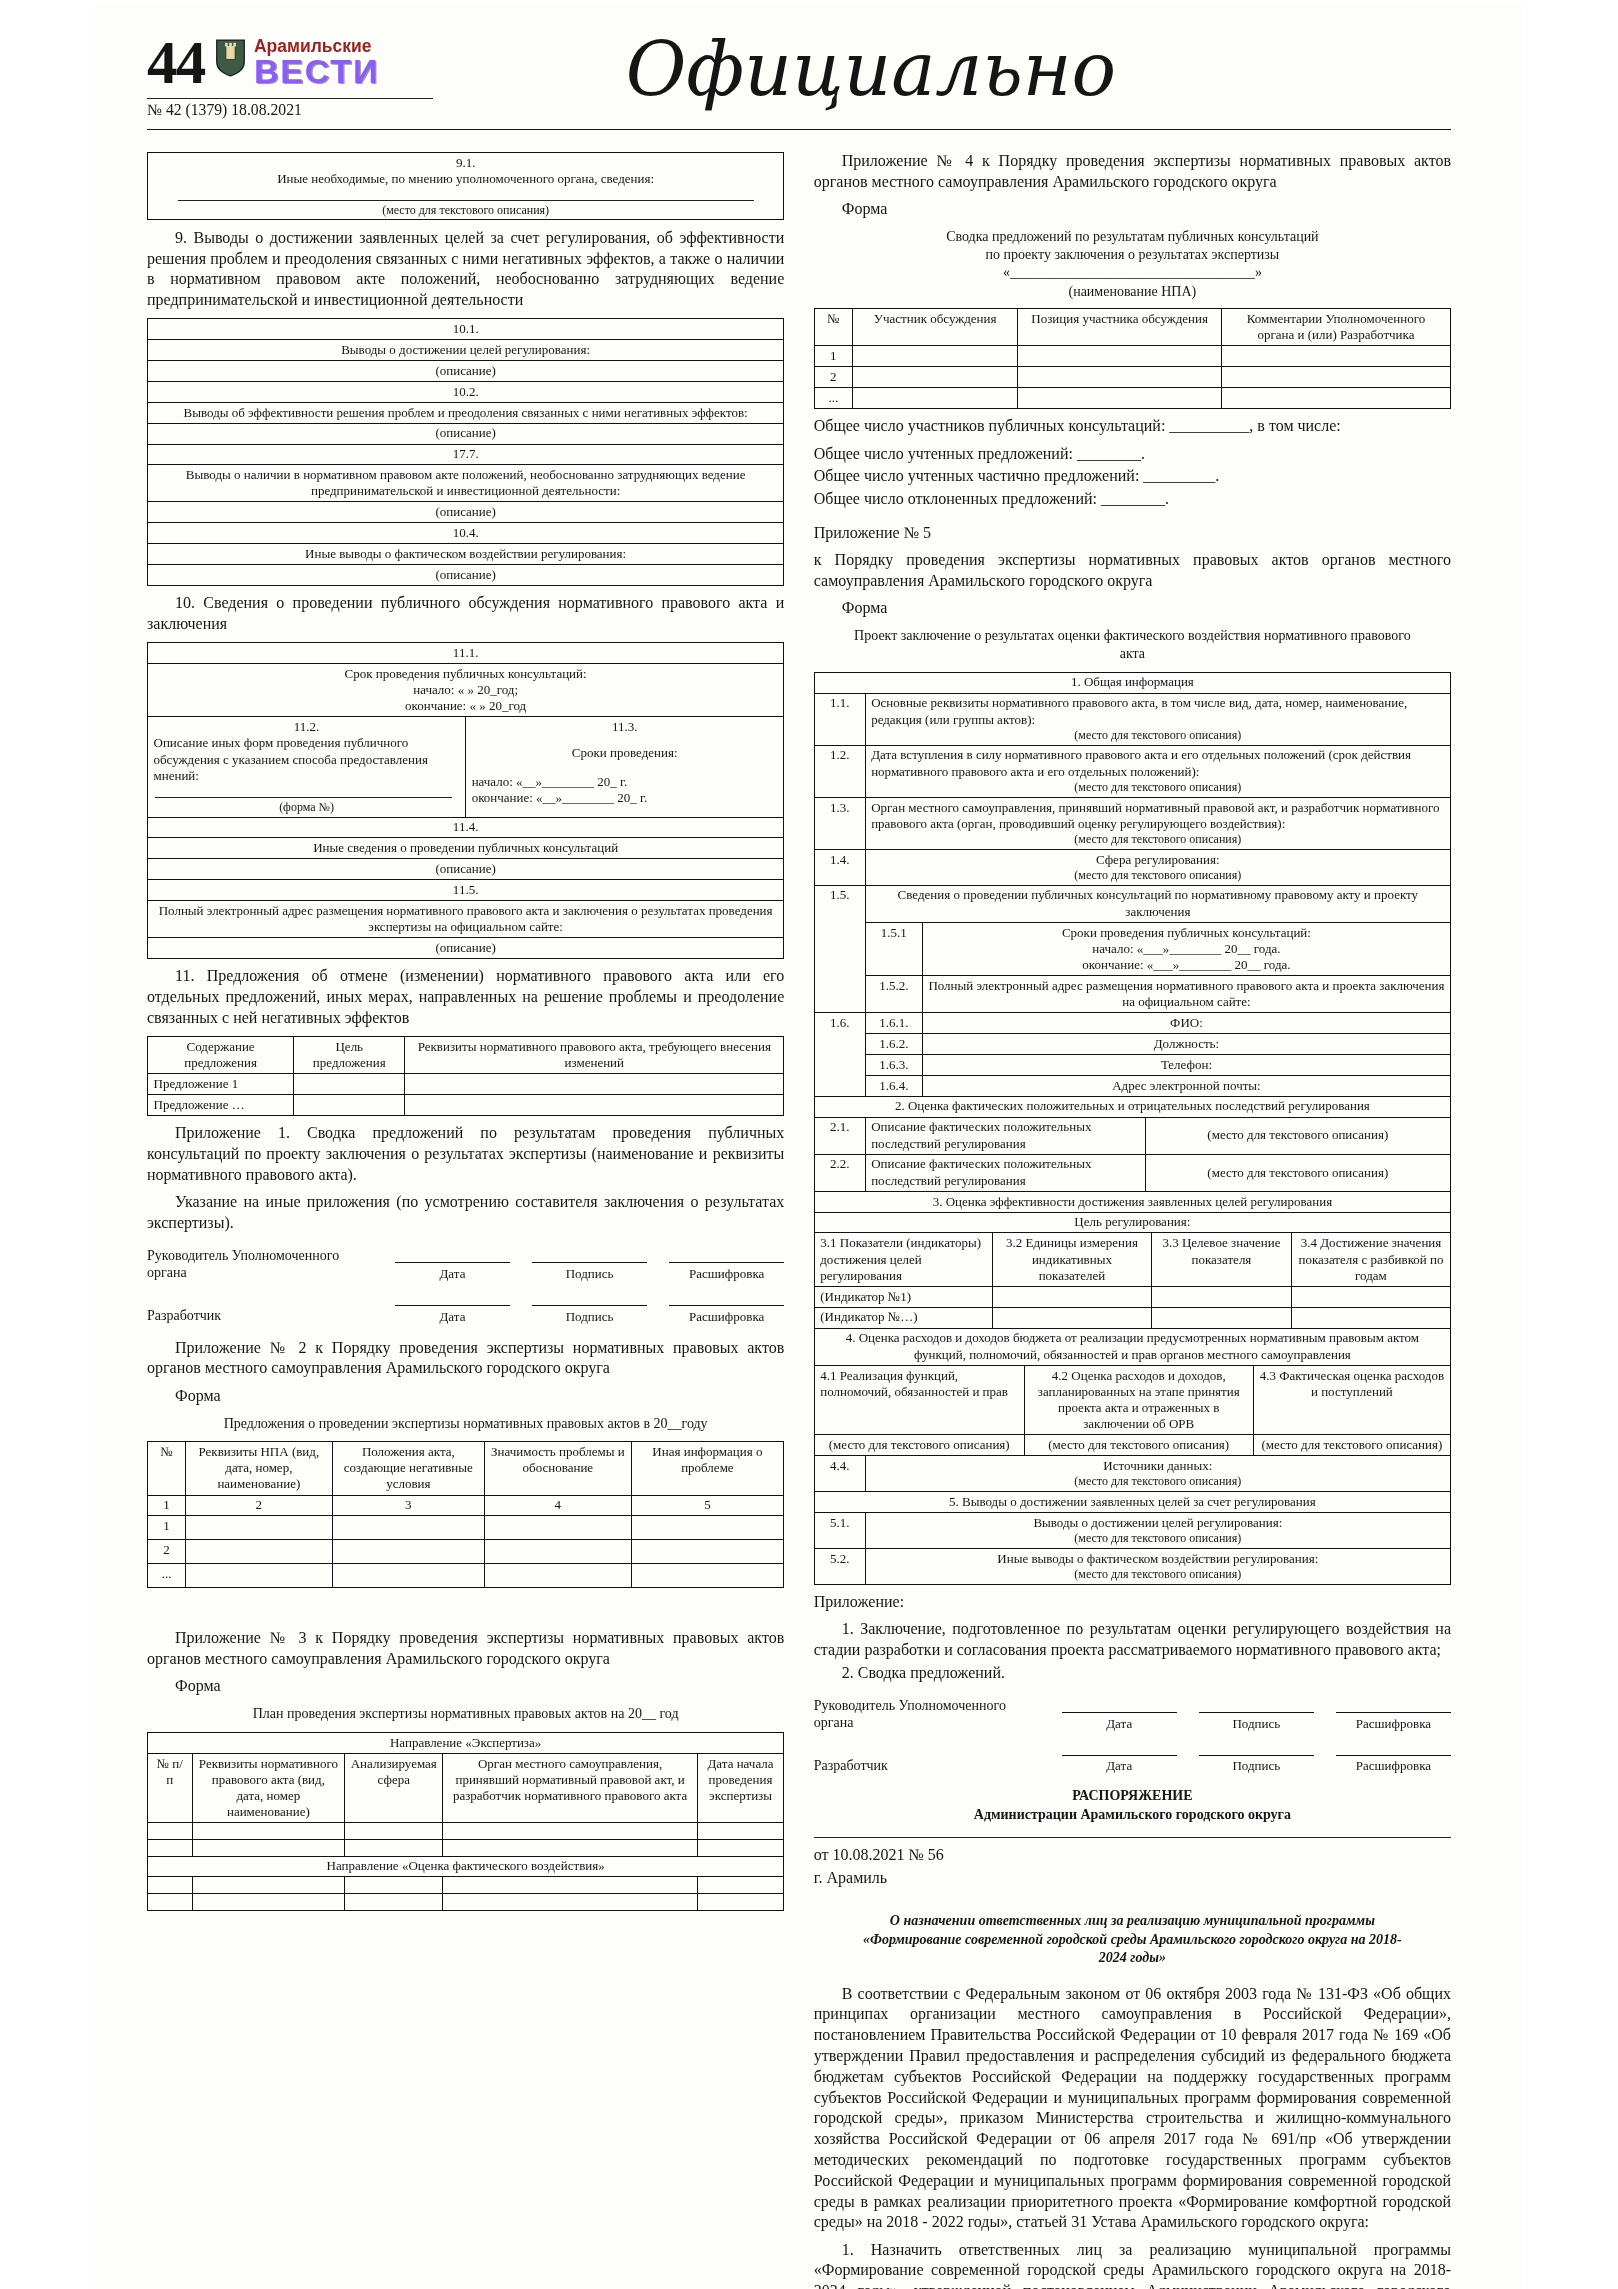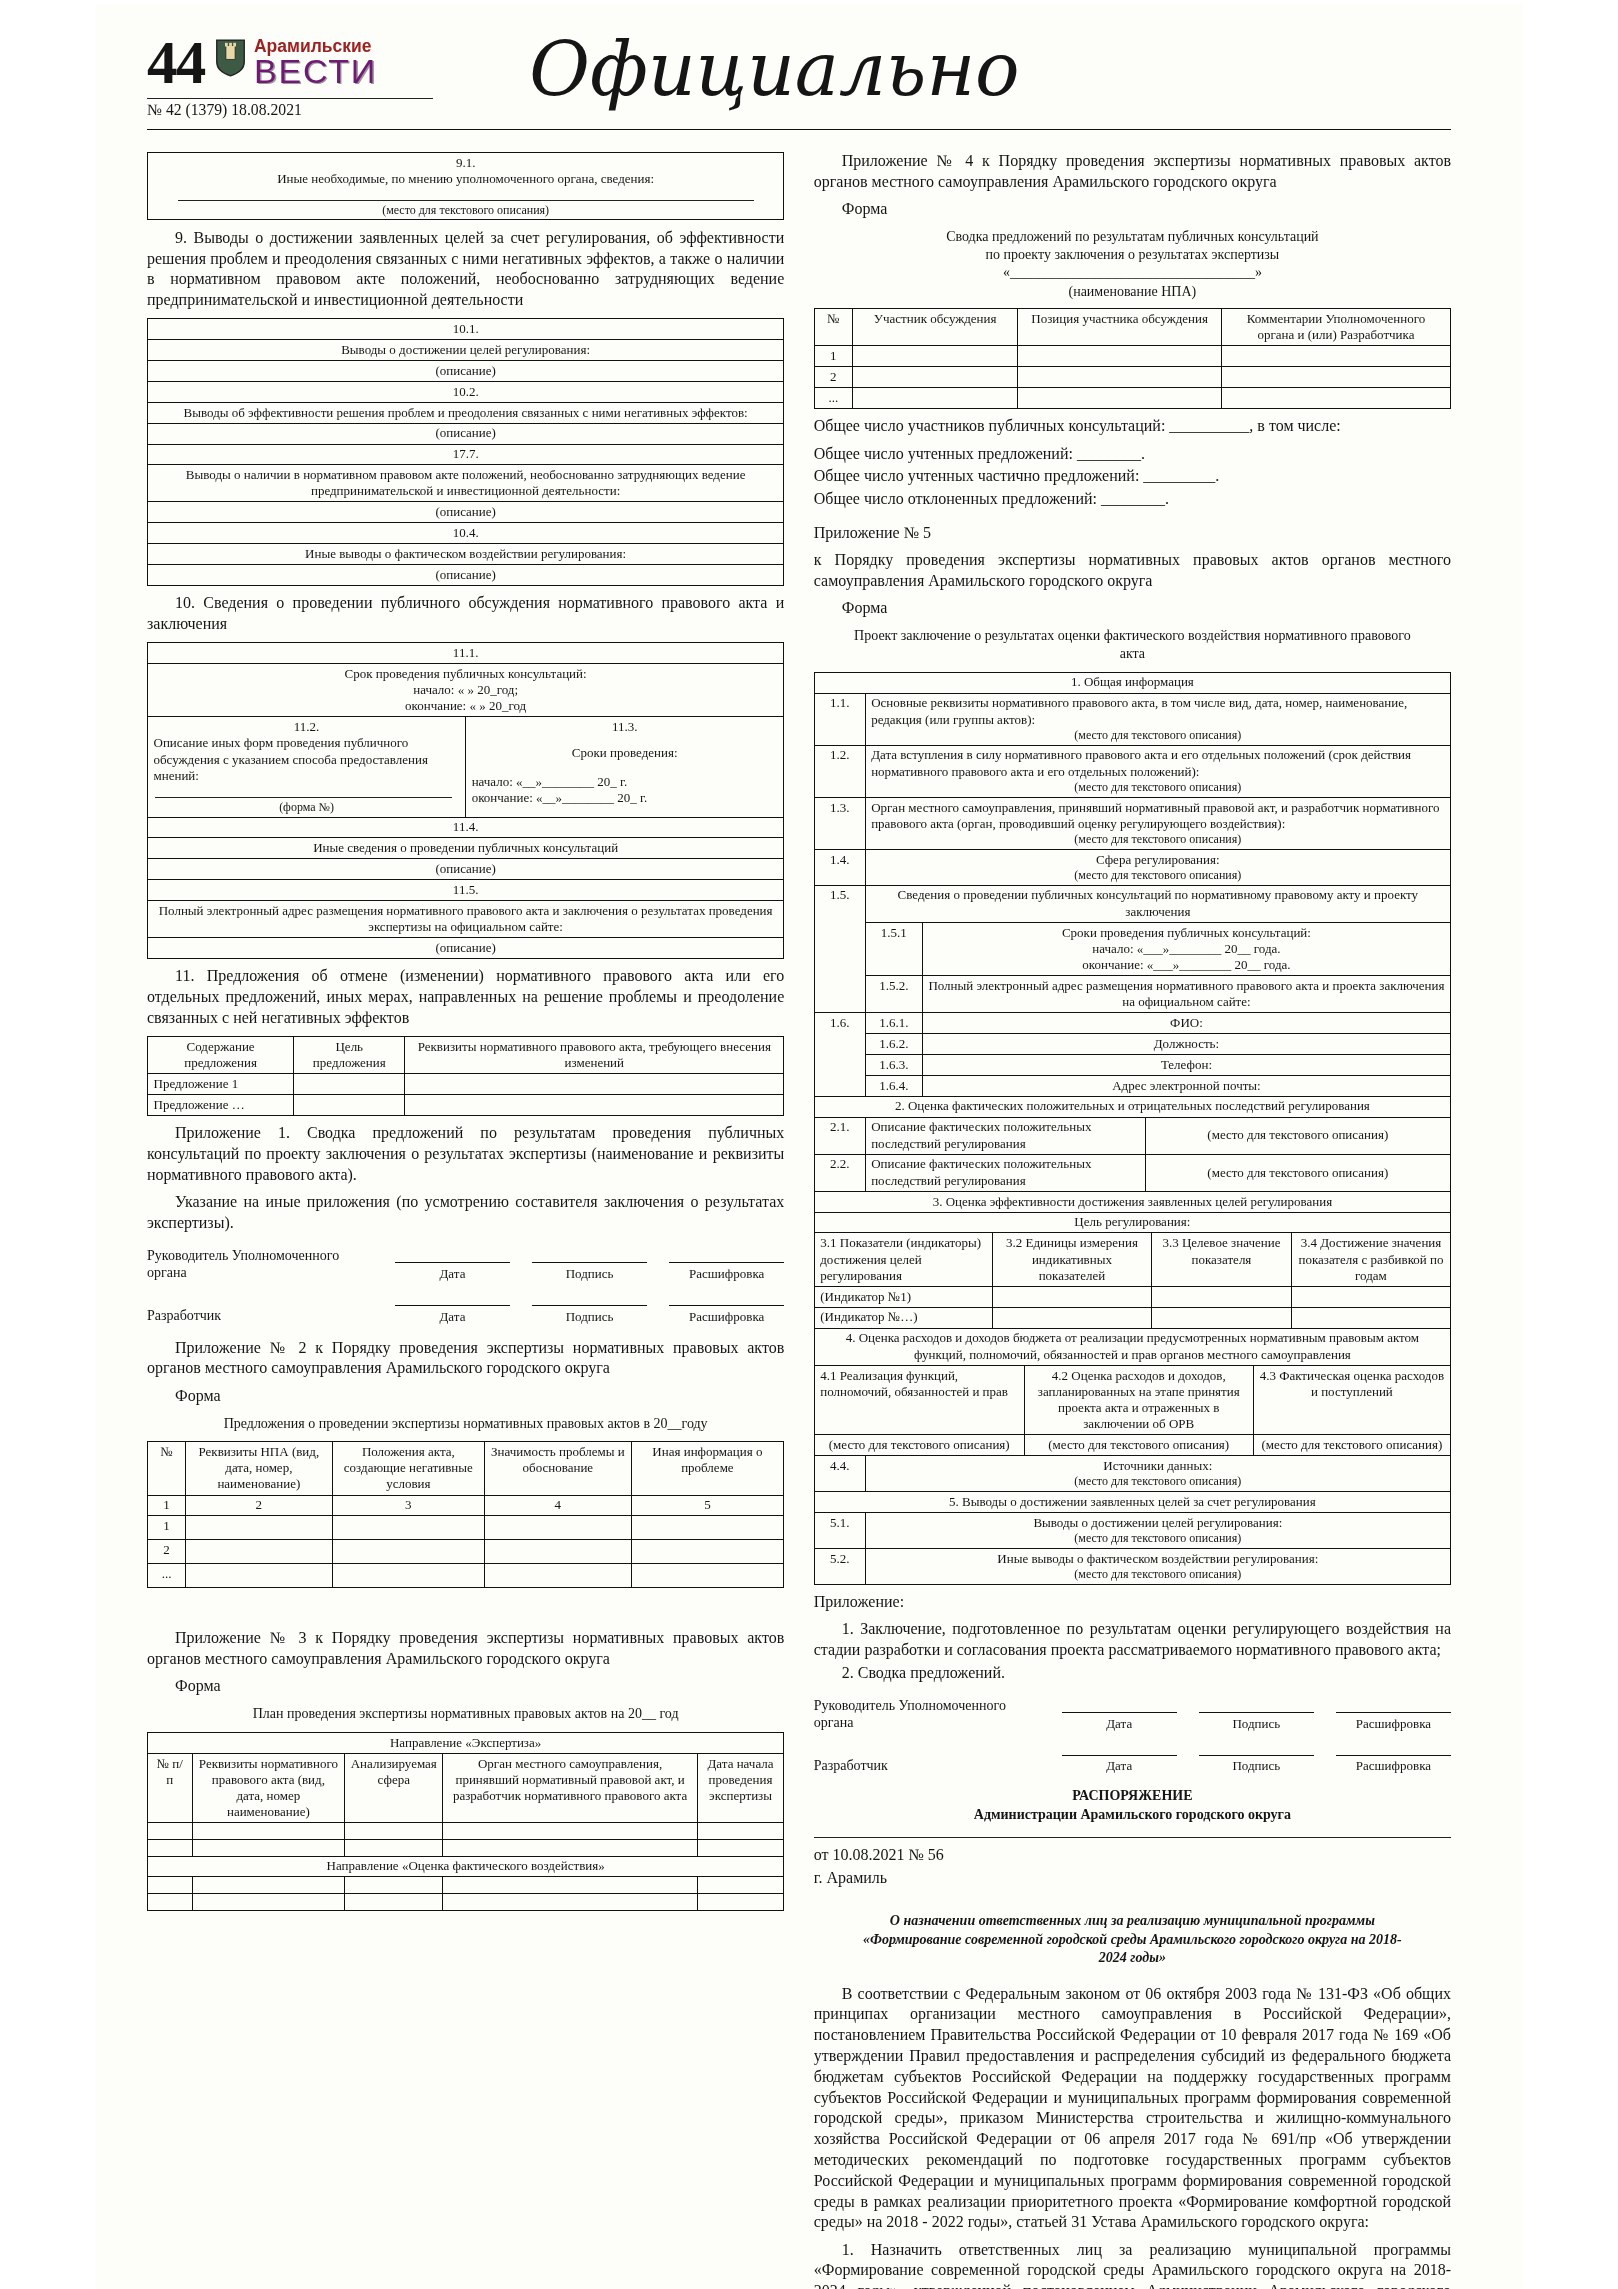--- a/index.html
+++ b/index.html
@@ -10,25 +10,25 @@
 
   
   .masthead { display:flex; align-items:flex-start; }
   .mast-left { width:286px; flex:0 0 286px; }
   .mast-top { display:flex; align-items:flex-start; gap:9.2px; }
   .page-num { font-size:61px; font-weight:bold; line-height:.92; letter-spacing:-1.8px; }
   .brand-row { display:flex; gap:7.4px; align-items:flex-start; padding-top:1.8px; }
   .brand-text { display:flex; flex-direction:column; }
   .brand-top { color:var(--brand,#9e2020); font-weight:bold; font-size:17.5px;
                font-family:"Liberation Sans", sans-serif; line-height:1.05; }
-  .brand-name { font-weight:normal; font-size:34px; line-height:.95; letter-spacing:1.8px;
-                font-family:"Liberation Sans", sans-serif; color:#701a75;
+  .brand-name { font-weight:bold; font-size:34px; line-height:.95; letter-spacing:1.8px;
+                font-family:"Liberation Sans", sans-serif; color:#8b5cf6;
                 text-shadow:1.4px 1.4px 0 #9a9a9a; }
   .issue-line { border-top:1.5px solid #222; margin-top:6.5px; padding-top:2.8px; font-size:15.7px; }
-  .section-title { flex:0 0 683px; text-align:center; font-size:74px; font-style:italic;
+  .section-title { flex:0 0 683px; text-align:right; font-size:74px; font-style:italic;
                    font-family:"DejaVu Serif", serif; line-height:1.05; margin-top:-3.7px; }
   .mast-spacer { flex:1; }
   .rule { border-top:1.7px solid #111; margin:9.2px 0 14.8px 0; }
   .thin-rule { border-top:1.1px solid #222; margin:13px 0 7.4px 0; }
 
   
   .columns { display:flex; gap:29.5px; align-items:flex-start; }
   .col { flex:1; min-width:0; }
 
   

